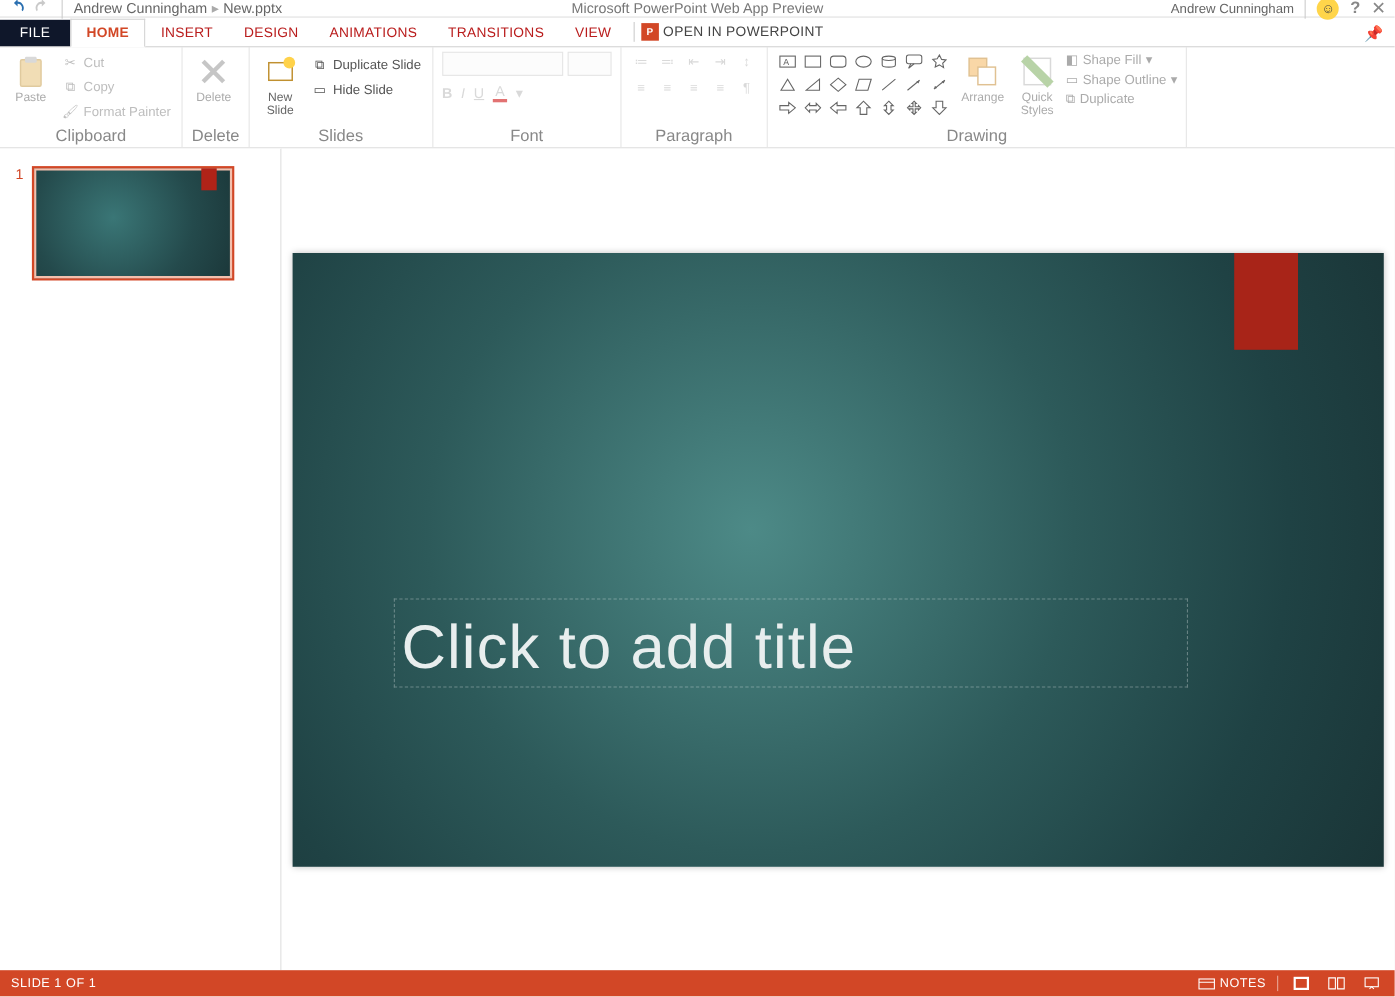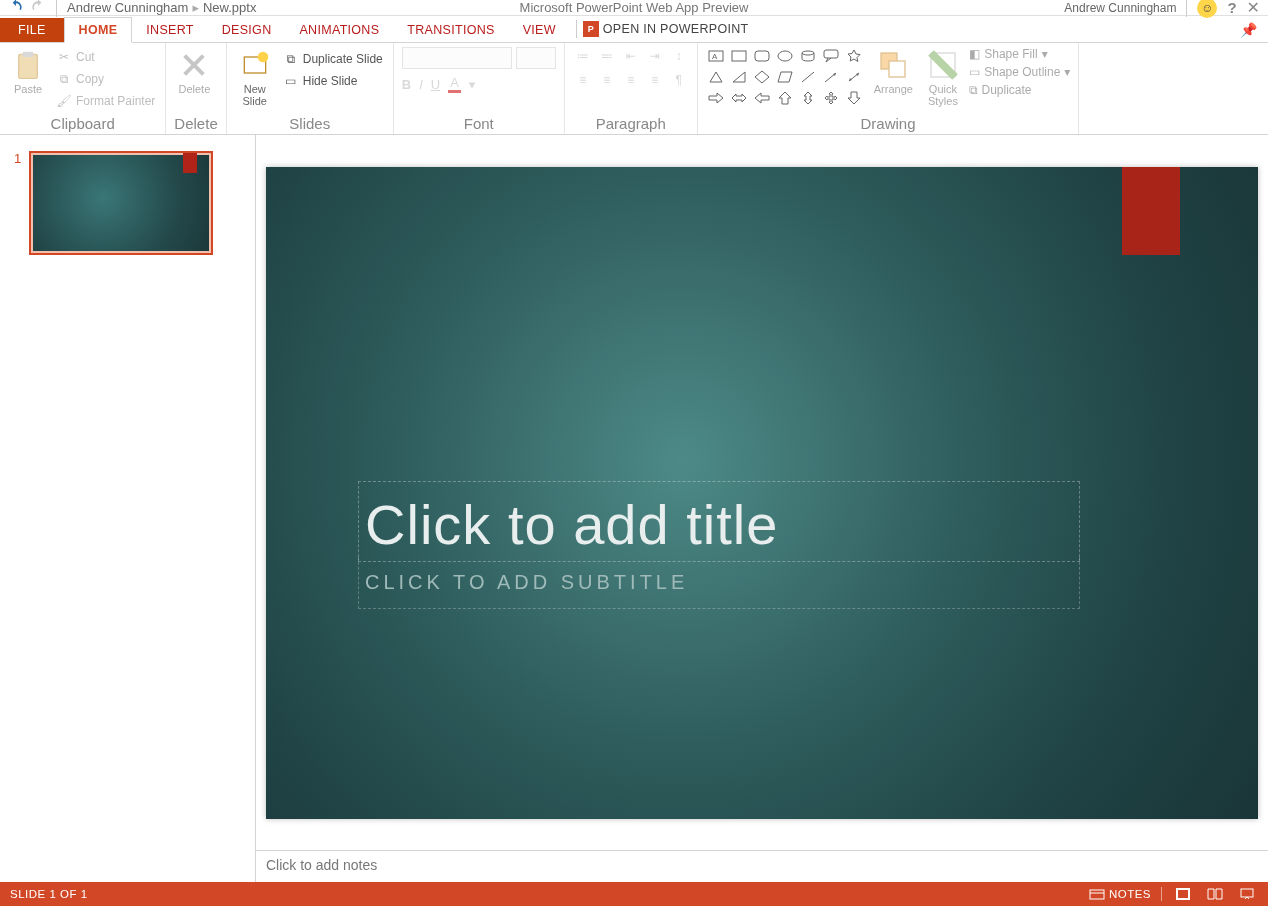--- a/index.html
+++ b/index.html
@@ -10,21 +10,21 @@
 .titlebar .sep{width:1px;height:18px;background:#ccc;margin:0 10px}
 .titlebar .bc{color:#666;font-size:13px}
 .titlebar .bc .chev{margin:0 4px;color:#aaa}
 .titlebar .center{position:absolute;left:50%;transform:translateX(-50%);color:#777;font-size:13px}
 .titlebar .right{margin-left:auto;display:flex;align-items:center;gap:10px}
 .titlebar .smiley{width:20px;height:20px;border-radius:50%;background:#ffd54a;display:flex;align-items:center;justify-content:center;font-size:12px}
 .titlebar .help{color:#888;font-size:15px;font-weight:bold}
 .titlebar .close{color:#888;font-size:16px;cursor:pointer}
 .tabs{height:27px;display:flex;align-items:flex-end;border-bottom:1px solid #d4d4d4;position:relative}
 .tab{padding:5px 14px;font-size:12.5px;color:#b91c1c;cursor:pointer;letter-spacing:0.3px}
-.tab.file{background:#c2410c;color:#fff;padding:5px 18px}
+.tab.file{background:#0f172a;color:#fff;padding:5px 18px}
 .tab.active{color:#d24726;font-weight:bold;background:#fff;border:1px solid #d4d4d4;border-bottom:1px solid #fff;margin-bottom:-1px}
 .tabs .vsep{width:1px;height:18px;background:#ccc;margin:0 6px;align-self:center}
 .tabs .ppicon{width:16px;height:16px;background:#d24726;color:#fff;font-size:9px;font-weight:bold;display:inline-flex;align-items:center;justify-content:center;margin-right:4px;align-self:center}
 .tabs .open-pp{color:#444;align-self:center;font-size:12.5px;letter-spacing:0.3px;cursor:pointer}
 .tabs .pin{position:absolute;right:10px;top:6px;color:#aaa;font-size:14px}
 .ribbon{height:92px;background:#fff;border-bottom:1px solid #d4d4d4;display:flex}
 .rgroup{border-right:1px solid #e6e6e6;padding:4px 8px 2px 8px;display:flex;flex-direction:column;justify-content:space-between}
 .rgroup .glabel{text-align:center;color:#888;font-size:15px;margin-top:2px}
 .rgroup .content{display:flex;align-items:flex-start;gap:6px;flex:1}
 .bigbtn{display:flex;flex-direction:column;align-items:center;justify-content:flex-start;gap:2px;padding:2px 4px;cursor:pointer;color:#888}
@@ -47,21 +47,21 @@
 .shp{display:flex;align-items:center;justify-content:center;color:#666}
 .shp svg{width:16px;height:14px}
 .workarea{flex:1;display:flex;background:#fff;overflow:hidden}
 .thumbpanel{width:256px;border-right:1px solid #d4d4d4;padding:16px 14px;background:#fff}
 .thumb-wrap{display:flex;align-items:flex-start;gap:8px}
 .thumb-num{color:#d24726;font-size:13px}
 .thumb{width:184px;height:104px;border:2px solid #d24726;background:radial-gradient(circle at 40% 45%,#3a7676 0%,#244a4c 60%,#1b3739 100%);position:relative;box-shadow:0 0 0 2px #f3c0ae inset}
 .thumb .ribbonmark{position:absolute;top:0;right:14px;width:14px;height:20px;background:#b02318}
 .editpanel{flex:1;display:flex;flex-direction:column;background:#f0f0f0}
 .canvas-area{flex:1;display:flex;align-items:center;justify-content:center;background:#fff;overflow:hidden}
-.slide{width:992px;height:652px;background:radial-gradient(circle at 42% 45%,#4d8a87 0%,#2d5a5a 45%,#1f4244 75%,#1a3537 100%);position:relative;box-shadow:0 0 6px rgba(0,0,0,.25)}
+.slide{width:992px;height:558px;background:radial-gradient(circle at 42% 45%,#4d8a87 0%,#2d5a5a 45%,#1f4244 75%,#1a3537 100%);position:relative;box-shadow:0 0 6px rgba(0,0,0,.25)}
 .slide .bigribbon{position:absolute;top:0;right:78px;width:58px;height:88px;background:#a82418}
 .ph-title{position:absolute;left:92px;top:314px;right:178px;border:1px dashed rgba(255,255,255,.3);padding:10px 6px 4px 6px}
 .ph-title .t{color:#e8eeee;font-size:56px;font-weight:300;letter-spacing:1px;font-family:"Segoe UI Light","Segoe UI",Arial}
 .ph-sub{position:absolute;left:92px;top:390px;right:178px;border:1px dashed rgba(255,255,255,.25);border-top:none;padding:14px 6px}
 .ph-sub .t{color:#9fbab8;font-size:20px;letter-spacing:4px}
 .notes{height:32px;border-top:1px solid #d4d4d4;background:#fff;padding:6px 10px;color:#777;font-size:14px}
 .status{height:24px;background:#d24726;color:#fff;display:flex;align-items:center;padding:0 10px;font-size:11.5px;letter-spacing:.5px}
 .status .right{margin-left:auto;display:flex;align-items:center;gap:10px}
 .status .vbtn{width:22px;height:16px;display:flex;align-items:center;justify-content:center;cursor:pointer}
 .status .vbtn svg{width:16px;height:14px}
@@ -384,26 +384,22 @@
       </div>
     </div>
   </div>
   <div class="editpanel">
     <div class="canvas-area">
       <div class="slide">
         <div class="bigribbon"></div>
         <div class="ph-title">
           <div class="t">Click to add title</div>
         </div>
-        <div class="ph-sub">
-          <div class="t">CLICK TO ADD SUBTITLE</div>
-        </div>
-      </div>
-    </div>
-    <div class="notes">Click to add notes</div>
+      </div>
+    </div>
   </div>
 </div>
 
 <div class="status">
   <span>SLIDE 1 OF 1</span>
   <div class="right">
     <div class="vbtn" style="width:auto;gap:4px">
       <svg viewBox="0 0 16 14">
           <rect x="1" y="3" width="14" height="9" fill="none" stroke="#fff"></rect>
           <line x1="1" y1="6" x2="15" y2="6" stroke="#fff"></line>

